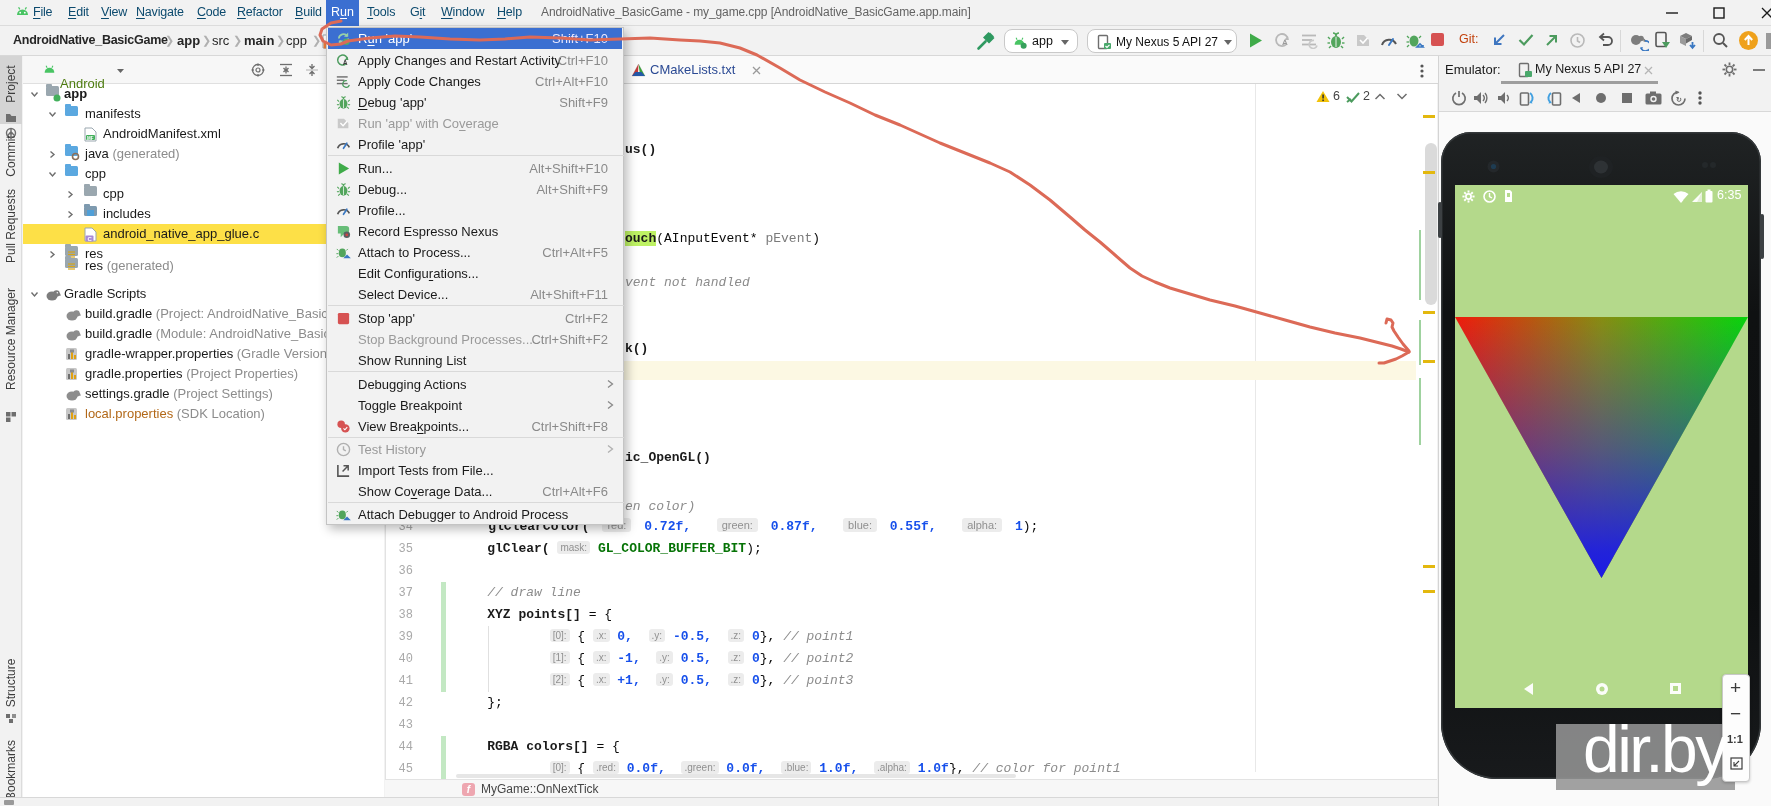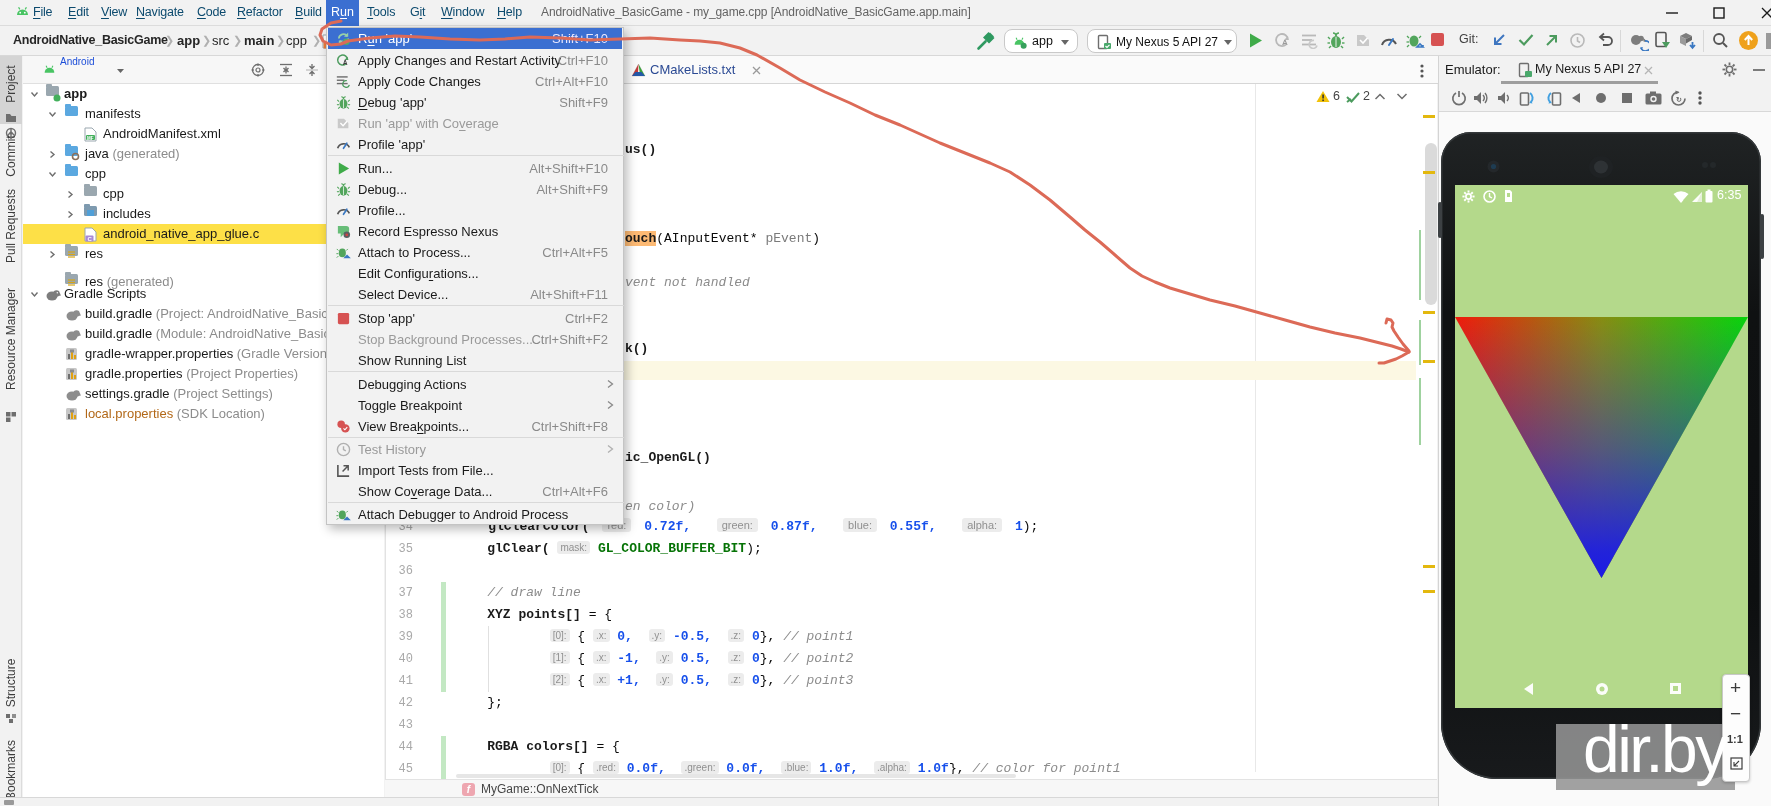--- a/index.html
+++ b/index.html
@@ -182,21 +182,21 @@
   <ellipse cx="8" cy="10" rx="4.5" ry="5.5" fill="#52a55c"></ellipse>
   <g stroke="#52a55c" stroke-width="1.3">
           <line x1="3" y1="7" x2="1" y2="5"></line>
           <line x1="13" y1="7" x2="15" y2="5"></line>
           <line x1="3" y1="11" x2="0.5" y2="11"></line>
           <line x1="3" y1="14" x2="1" y2="16"></line>
         </g>
   <path d="M11 16 l6 0 -3 -3 z M11 16 l6 0 0 -2" stroke="#3a78c2" stroke-width="1.6" fill="none"></path>
  </svg>
  <div class="abs" style="left:1431px;top:7px;width:13px;height:13px;background:#d65252;border-radius:2px;"></div>
- <div class="abs" style="left:1459px;top:6px;font-size:12.5px;color:#404040;">Git:</div>
+ <div class="abs" style="left:1459px;top:6px;font-size:12.5px;color:#c2410c;">Git:</div>
  <svg class="abs" style="left:1491px;top:6px" width="16" height="16">
         <path d="M13 3 L4 12 M4 5.5 V12 H10.5" stroke="#3f76c0" stroke-width="2" fill="none"></path>
       </svg>
  <svg class="abs" style="left:1518px;top:7px" width="16" height="14">
         <path d="M1.5 7 L6 11.5 L14.5 2" stroke="#4c9b5e" stroke-width="2.2" fill="none"></path>
       </svg>
  <svg class="abs" style="left:1544px;top:6px" width="16" height="16">
         <path d="M3 13 L12 4 M12 10.5 V4 H5.5" stroke="#4c9b5e" stroke-width="2" fill="none"></path>
       </svg>
  <svg class="abs" style="left:1569px;top:6px" width="17" height="17">
@@ -285,21 +285,21 @@
       </svg>
 </div>
 
 <div id="project">
  <div id="pheader">
   <svg class="abs" style="left:19px;top:7px" width="15" height="15" viewBox="0 0 17 17">
    <path d="M3 11 a5.5 5.5 0 0 1 11 0 z" fill="#48c463"></path>
    <line x1="4.6" y1="3.2" x2="5.8" y2="5.4" stroke="#48c463" stroke-width="1.2"></line>
    <line x1="12.4" y1="3.2" x2="11.2" y2="5.4" stroke="#48c463" stroke-width="1.2"></line>
   </svg>
-  <span class="abs" style="left:37px;top:0;font-size:10px;color:#1d4ed8;">Android</span>
+  <span class="abs" style="left:37px;top:20px;font-size:13px;color:#4d7c0f;">Android</span>
   <svg class="abs" style="left:93px;top:12px" width="9" height="6">
           <path d="M1 1 L4.5 5 L8 1 z" fill="#666"></path>
         </svg>
   <svg class="abs" style="left:228px;top:7px" width="14" height="14">
           <circle cx="7" cy="7" r="5.5" fill="none" stroke="#6e6e6e" stroke-width="1.3"></circle>
           <circle cx="7" cy="7" r="2" fill="none" stroke="#6e6e6e" stroke-width="1.2"></circle>
           <g stroke="#6e6e6e" stroke-width="1.2">
             <line x1="7" y1="0.5" x2="7" y2="3"></line>
             <line x1="7" y1="11" x2="7" y2="13.5"></line>
             <line x1="0.5" y1="7" x2="3" y2="7"></line>
@@ -409,21 +409,21 @@
    <span class="folder" style="left:42px;background:#9aa7af;"></span>
           <svg class="abs" style="left:45px;top:7px" width="8" height="8">
             <g stroke="#d8a517" stroke-width="1.2">
               <line x1="0" y1="1" x2="7" y2="1"></line>
               <line x1="0" y1="3.5" x2="7" y2="3.5"></line>
               <line x1="0" y1="6" x2="7" y2="6"></line>
             </g>
           </svg>
    <span style="position:absolute;left:62px">res</span>
         </div>
-  <div class="trow" style="top:216px">
+  <div class="trow" style="top:200px">
    <span class="folder" style="left:42px;background:#9aa7af;"></span>
           <svg class="abs" style="left:45px;top:7px" width="8" height="8">
             <g stroke="#d8a517" stroke-width="1.2">
               <line x1="0" y1="1" x2="7" y2="1"></line>
               <line x1="0" y1="3.5" x2="7" y2="3.5"></line>
               <line x1="0" y1="6" x2="7" y2="6"></line>
             </g>
           </svg>
    <span style="position:absolute;left:62px">res <span class="g">(generated)</span></span>
         </div>
@@ -533,21 +533,21 @@
       </svg>
  <svg class="abs" style="left:1010px;top:36px" width="12" height="9">
         <path d="M1.5 2 L6 6.5 L10.5 2" stroke="#6e6e6e" stroke-width="1.5" fill="none"></path>
       </svg>
 
  <div class="abs" style="left:869px;top:28px;width:1px;height:688px;background:#e8e8e8;"></div>
 
  <div id="curline"></div>
 
  <div class="codeline fn" style="left:239px;top:83px">us()</div>
- <div class="codeline" style="left:239px;top:172px"><span class="fn" style="background:#fdba74;">ouch</span>(<span>AInputEvent*</span> <span class="gray">pEvent</span>)</div>
+ <div class="codeline" style="left:239px;top:172px"><span class="fn" style="background:#bef264;">ouch</span>(<span>AInputEvent*</span> <span class="gray">pEvent</span>)</div>
  <div class="codeline cmt" style="left:239px;top:216px">vent not handled</div>
  <div class="codeline fn" style="left:239px;top:282px">k()</div>
  <div class="codeline fn" style="left:239px;top:391px">ic_OpenGL()</div>
  <div class="codeline cmt" style="left:239px;top:440px">en color)</div>
 
  <div class="lnum" style="top:460px">34</div>
       <div class="lnum" style="top:482px">35</div>
  <div class="lnum" style="top:504px">36</div>
       <div class="lnum" style="top:526px">37</div>
  <div class="lnum" style="top:548px">38</div>

